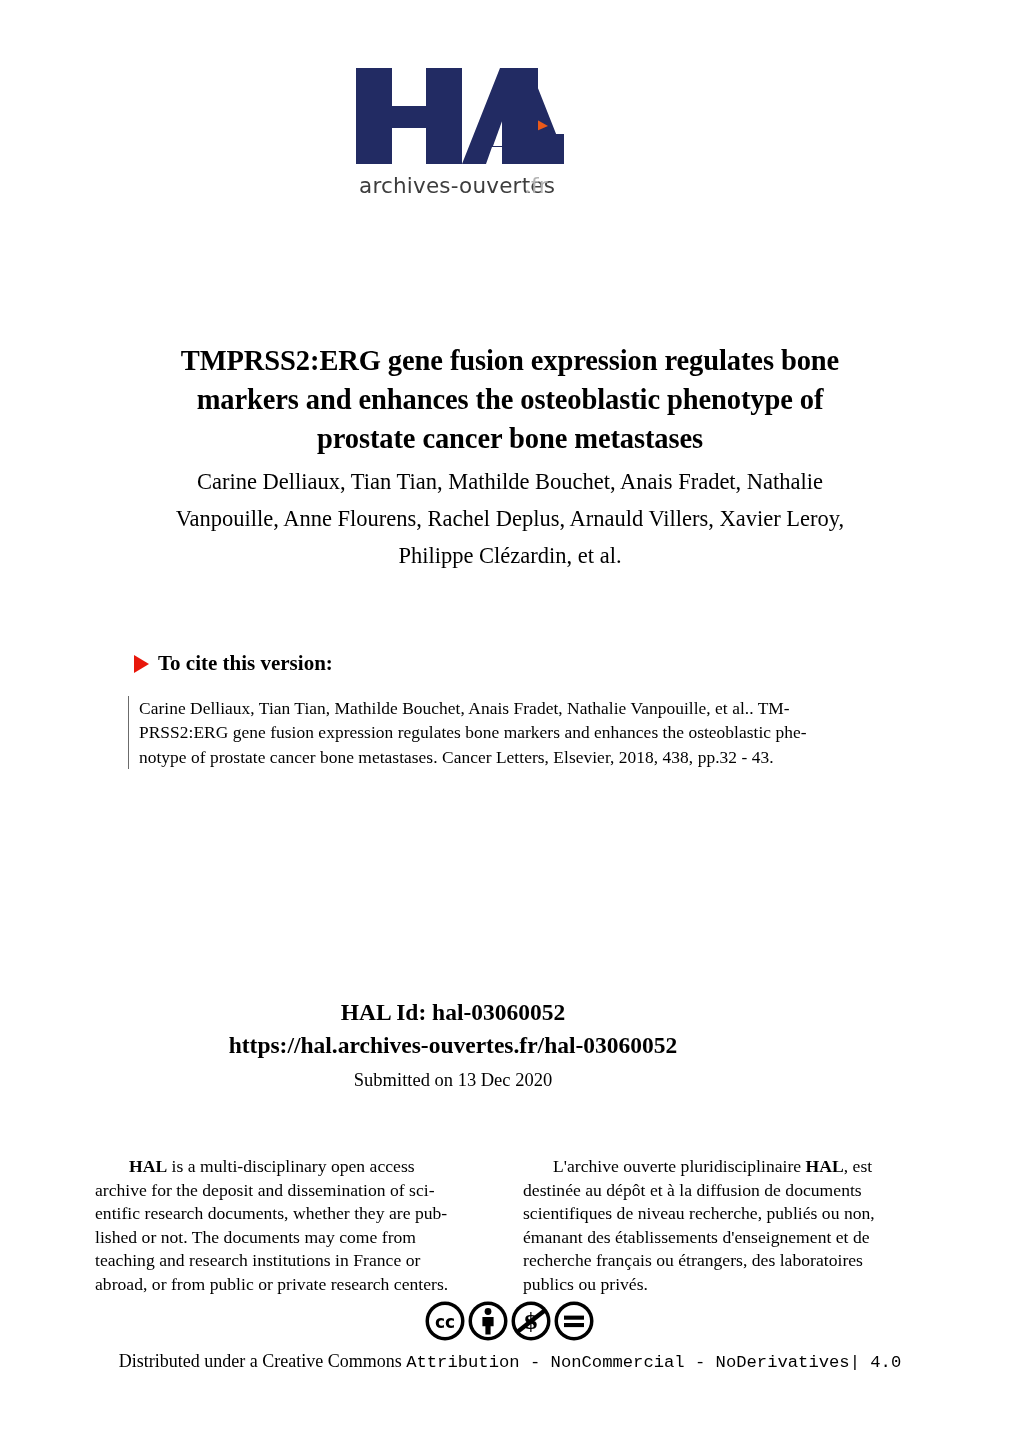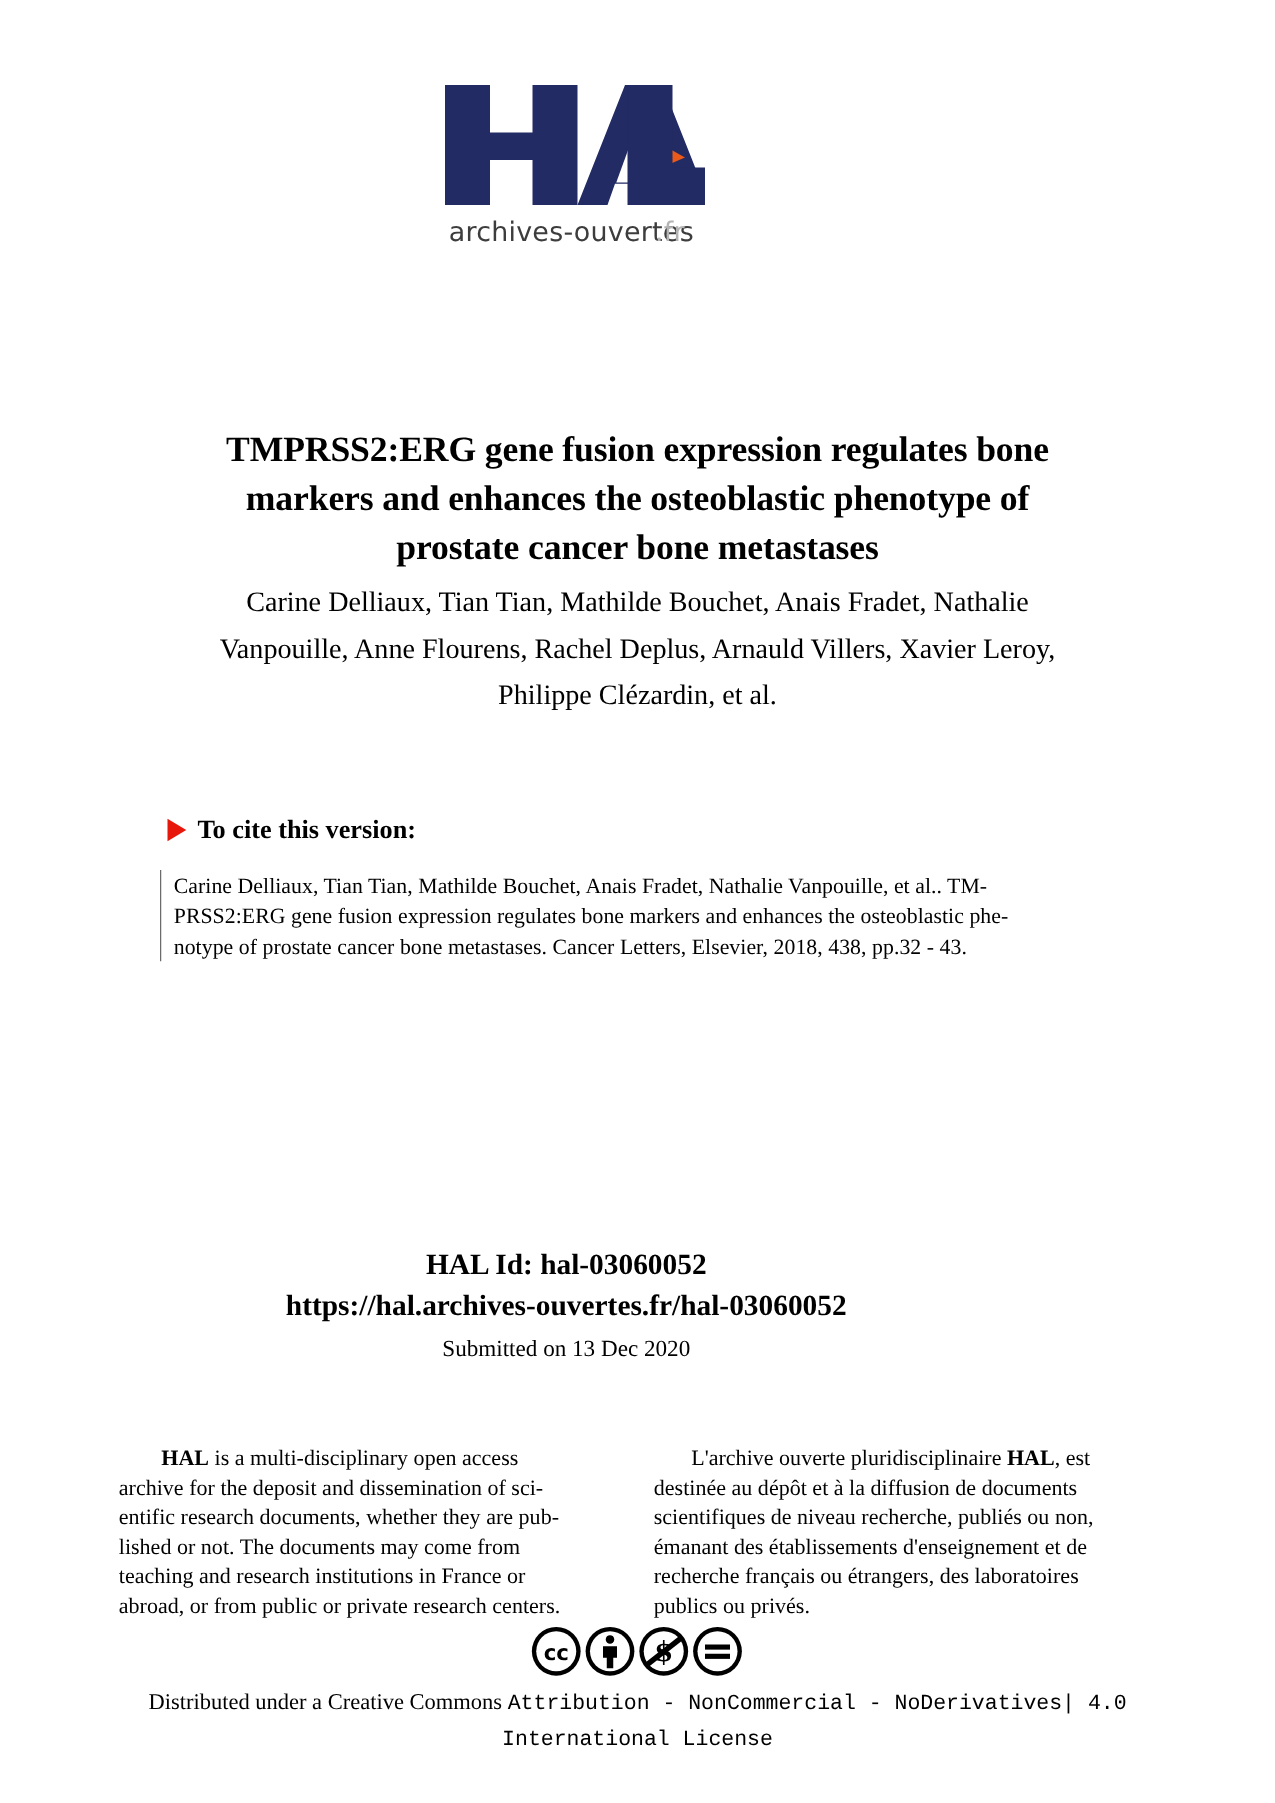--- a/index.html
+++ b/index.html
@@ -276,16 +276,13 @@
       <rect x="140" y="15.6" width="20" height="4.1" fill="#000"></rect>
       <rect x="140" y="23" width="20" height="4.1" fill="#000"></rect>
     </g>
   </svg>
 </div>
 
 <div id="license-block">
   <div class="license-line">
     <span>Distributed under a Creative Commons </span><span class="mono">Attribution - NonCommercial - NoDerivatives| 4.0</span>
   </div>
-  <div class="license-line">
-    <span class="mono">International License</span>
-  </div>
 </div>
 
 </body></html>

